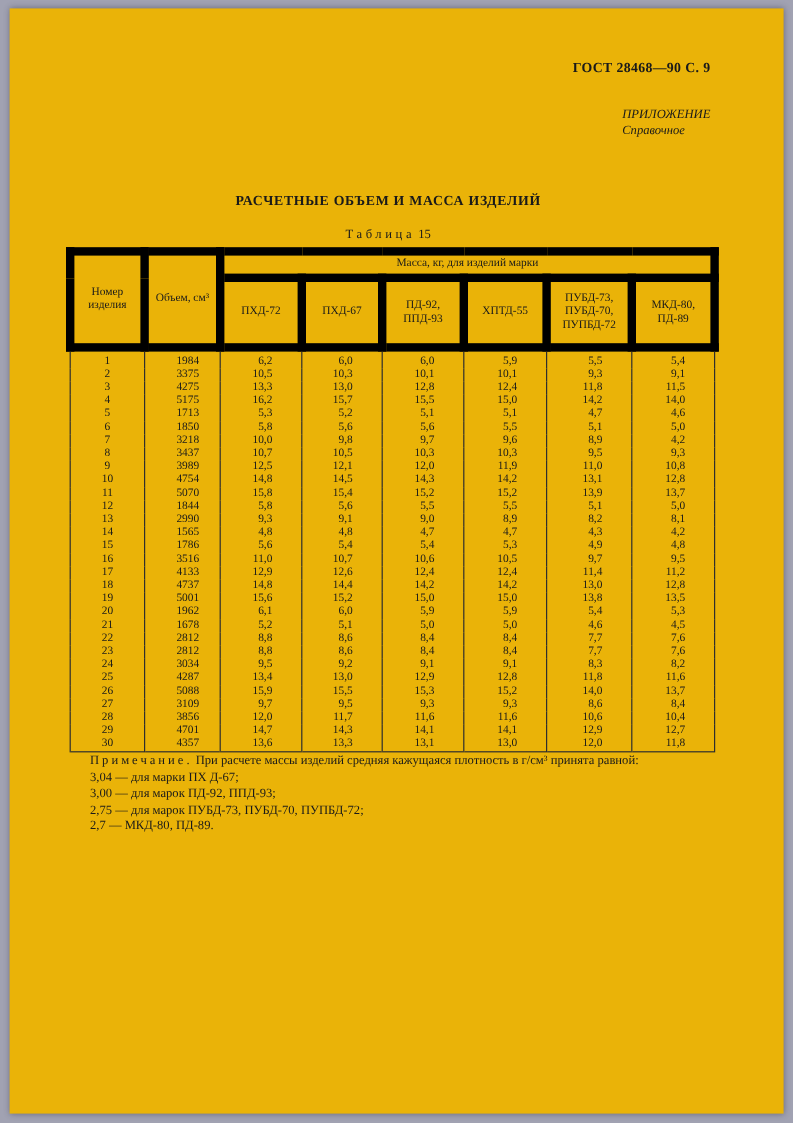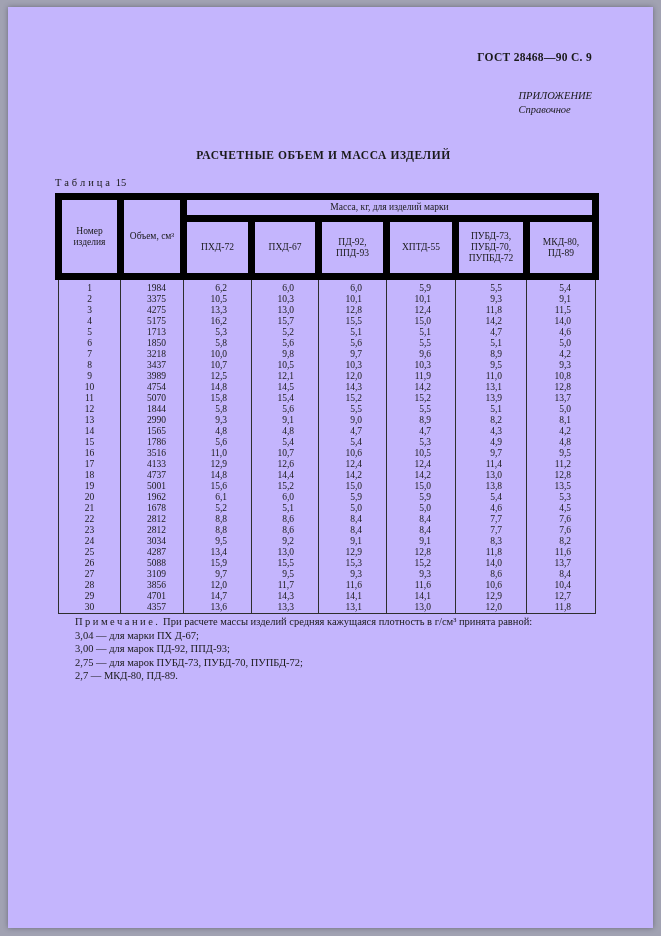--- a/index.html
+++ b/index.html
@@ -7,21 +7,21 @@
   body {
     background:#a1a2b2;
     font-family:"Liberation Serif","DejaVu Serif",serif;
     color:#1a1a1a;
     position:relative;
     overflow:hidden;
   }
   .page {
     position:absolute; left:8px; top:7px;
     width:645px; height:921px;
-    background:#c4b5fd;
+    background:#eab308;
     box-shadow:0 0 5px rgba(40,40,60,.45);
   }
   .content {
     position:absolute; left:47px; top:0; width:537px;
   }
   .doc-ref {
     margin-top:44px;
     text-align:right;
     font-weight:bold;
     font-size:11.5px;
@@ -31,29 +31,29 @@
   .annex-inner {
     width:fit-content;
     margin-left:auto;
     text-align:left;
     font-style:italic;
     font-size:10.5px;
     line-height:14px;
     font-family:Liberation Serif, serif;
   }
   .title {
-    margin-top:32px;
+    margin-top:45px;
     text-align:center;
     font-weight:bold;
     font-size:11.5px;
     letter-spacing:.6px;
   }
   .caption {
     margin-top:16px;
-    text-align:left;
+    text-align:center;
     font-size:10.5px;
   }
   .cap-word { letter-spacing:3px; }
   table {
     margin-top:5px;
     width:537px;
     table-layout:fixed;
     border-collapse:collapse;
     border:1px solid #2e2e2e;
   }

